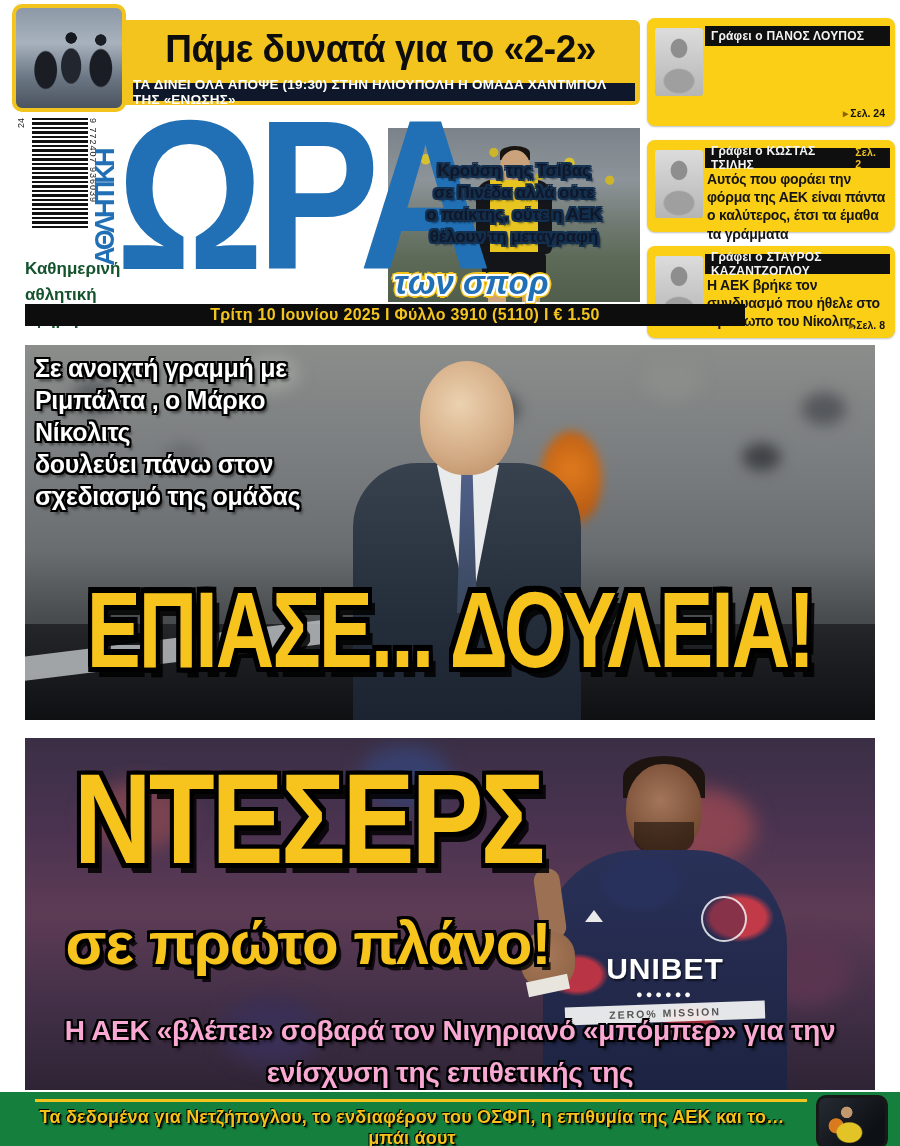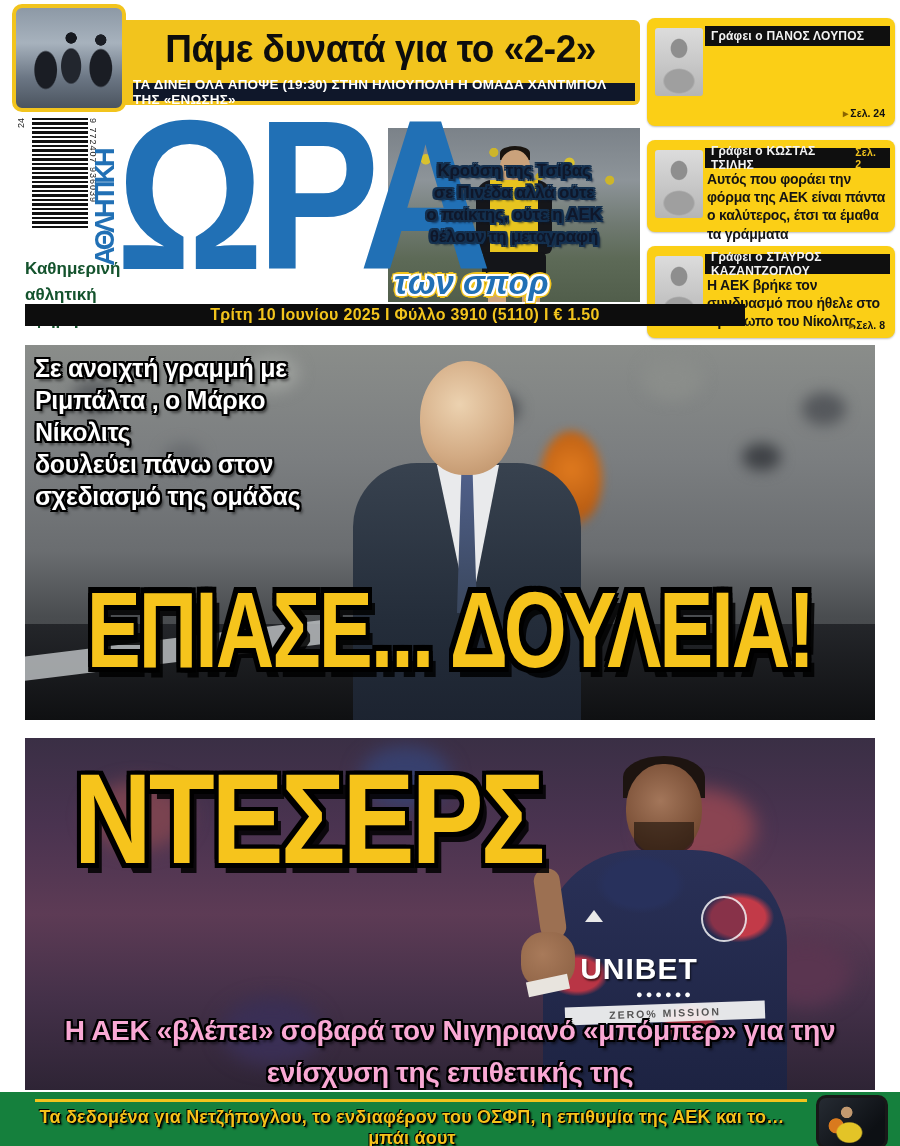--- a/index.html
+++ b/index.html
@@ -128,21 +128,21 @@
   .pl-torso{left:518px;top:112px;width:244px;height:240px;border-radius:95px 95px 0 0;
     background:
       radial-gradient(60px 42px at 80% 28%, #c23a48 0 45%, transparent 60%),
       radial-gradient(52px 36px at 14% 52%, #b93545 0 45%, transparent 60%),
       radial-gradient(46px 32px at 60% 72%, #a02e3e 0 45%, transparent 60%),
       radial-gradient(70px 46px at 40% 14%, #28315c 0 50%, transparent 65%),
       linear-gradient(180deg,#2a3158,#1d2342);}
   .pl-crest{left:676px;top:158px;width:42px;height:42px;border-radius:50%;
     border:2px solid rgba(255,255,255,.8);background:rgba(28,38,76,.35);}
   .pl-castore{left:560px;top:172px;width:0;height:0;border-left:9px solid transparent;border-right:9px solid transparent;border-bottom:12px solid #e9e9e9;}
-  .pl-sponsor{left:492px;top:214px;width:244px;text-align:center;font-size:30px;font-weight:bold;color:#fff;letter-spacing:1px;text-shadow:1px 2px 2px rgba(0,0,0,.6);}
+  .pl-sponsor{left:518px;top:214px;width:244px;text-align:center;font-size:30px;font-weight:bold;color:#fff;letter-spacing:1px;text-shadow:1px 2px 2px rgba(0,0,0,.6);}
   .pl-dots{left:518px;top:250px;width:244px;text-align:center;font-size:11px;color:#fff;letter-spacing:3px;}
   .pl-zero{left:540px;top:266px;width:200px;height:18px;background:rgba(246,246,246,.92);transform:rotate(-2deg);
     display:flex;align-items:center;justify-content:center;font-size:10.5px;font-weight:bold;color:#555;letter-spacing:2px;}
   .pl-finger{left:512px;top:130px;width:26px;height:72px;border-radius:13px;background:#9c7052;transform:rotate(-8deg);}
   .pl-fist{left:496px;top:194px;width:54px;height:56px;border-radius:42%;background:radial-gradient(circle at 40% 40%, #a87a5a, #8a5f42);}
   .pl-tape{left:502px;top:240px;width:42px;height:15px;background:#e8e4de;transform:rotate(-12deg);}
   .s2-headline{left:0;top:18px;width:566px;text-align:center;font-size:108px;font-weight:bold;color:#f6c41c;
     letter-spacing:-3px;line-height:1;transform:scaleY(1.18);transform-origin:center top;}
   .s2-sub{left:0;top:176px;width:566px;text-align:center;font-size:60px;font-weight:bold;color:#f6c41c;letter-spacing:-1px;line-height:1;}
   .s2-note{right:6px;top:22px;width:188px;text-align:center;font-size:20px;font-weight:bold;color:#fff;line-height:1.32;letter-spacing:-0.3px;}
@@ -247,20 +247,21 @@
   <div class="abs pl-torso"></div>
   <div class="abs pl-crest"></div>
   <div class="abs pl-castore"></div>
   <div class="abs pl-sponsor">UNIBET</div>
   <div class="abs pl-dots">●●●●●●</div>
   <div class="abs pl-zero">ZERO% MISSION</div>
   <div class="abs pl-finger"></div>
   <div class="abs pl-fist"></div>
   <div class="abs pl-tape"></div>
   <div class="abs s2-headline o4">ΝΤΕΣΕΡΣ</div>
+  <div class="abs s2-sub o3">σε πρώτο πλάνο!</div>
   <div class="abs s2-body prelines o2">Η ΑΕΚ «βλέπει» σοβαρά τον Νιγηριανό «μπόμπερ» για την ενίσχυση της επιθετικής της
 γραμμής, και ο άλλοτε προπονητής της Ρέιντζερς, Φιλίπ Κλεμέντ του βγάζει το… καπέλο!</div>
 </div>
 
 <div class="abs bottombar">
   <div class="abs bb-line"></div>
   <div class="abs bb-text">Τα δεδομένα για Νετζήπογλου, το ενδιαφέρον του ΟΣΦΠ, η επιθυμία της ΑΕΚ και το… μπάι άουτ</div>
   <div class="abs bb-photo"></div>
 </div>
 

